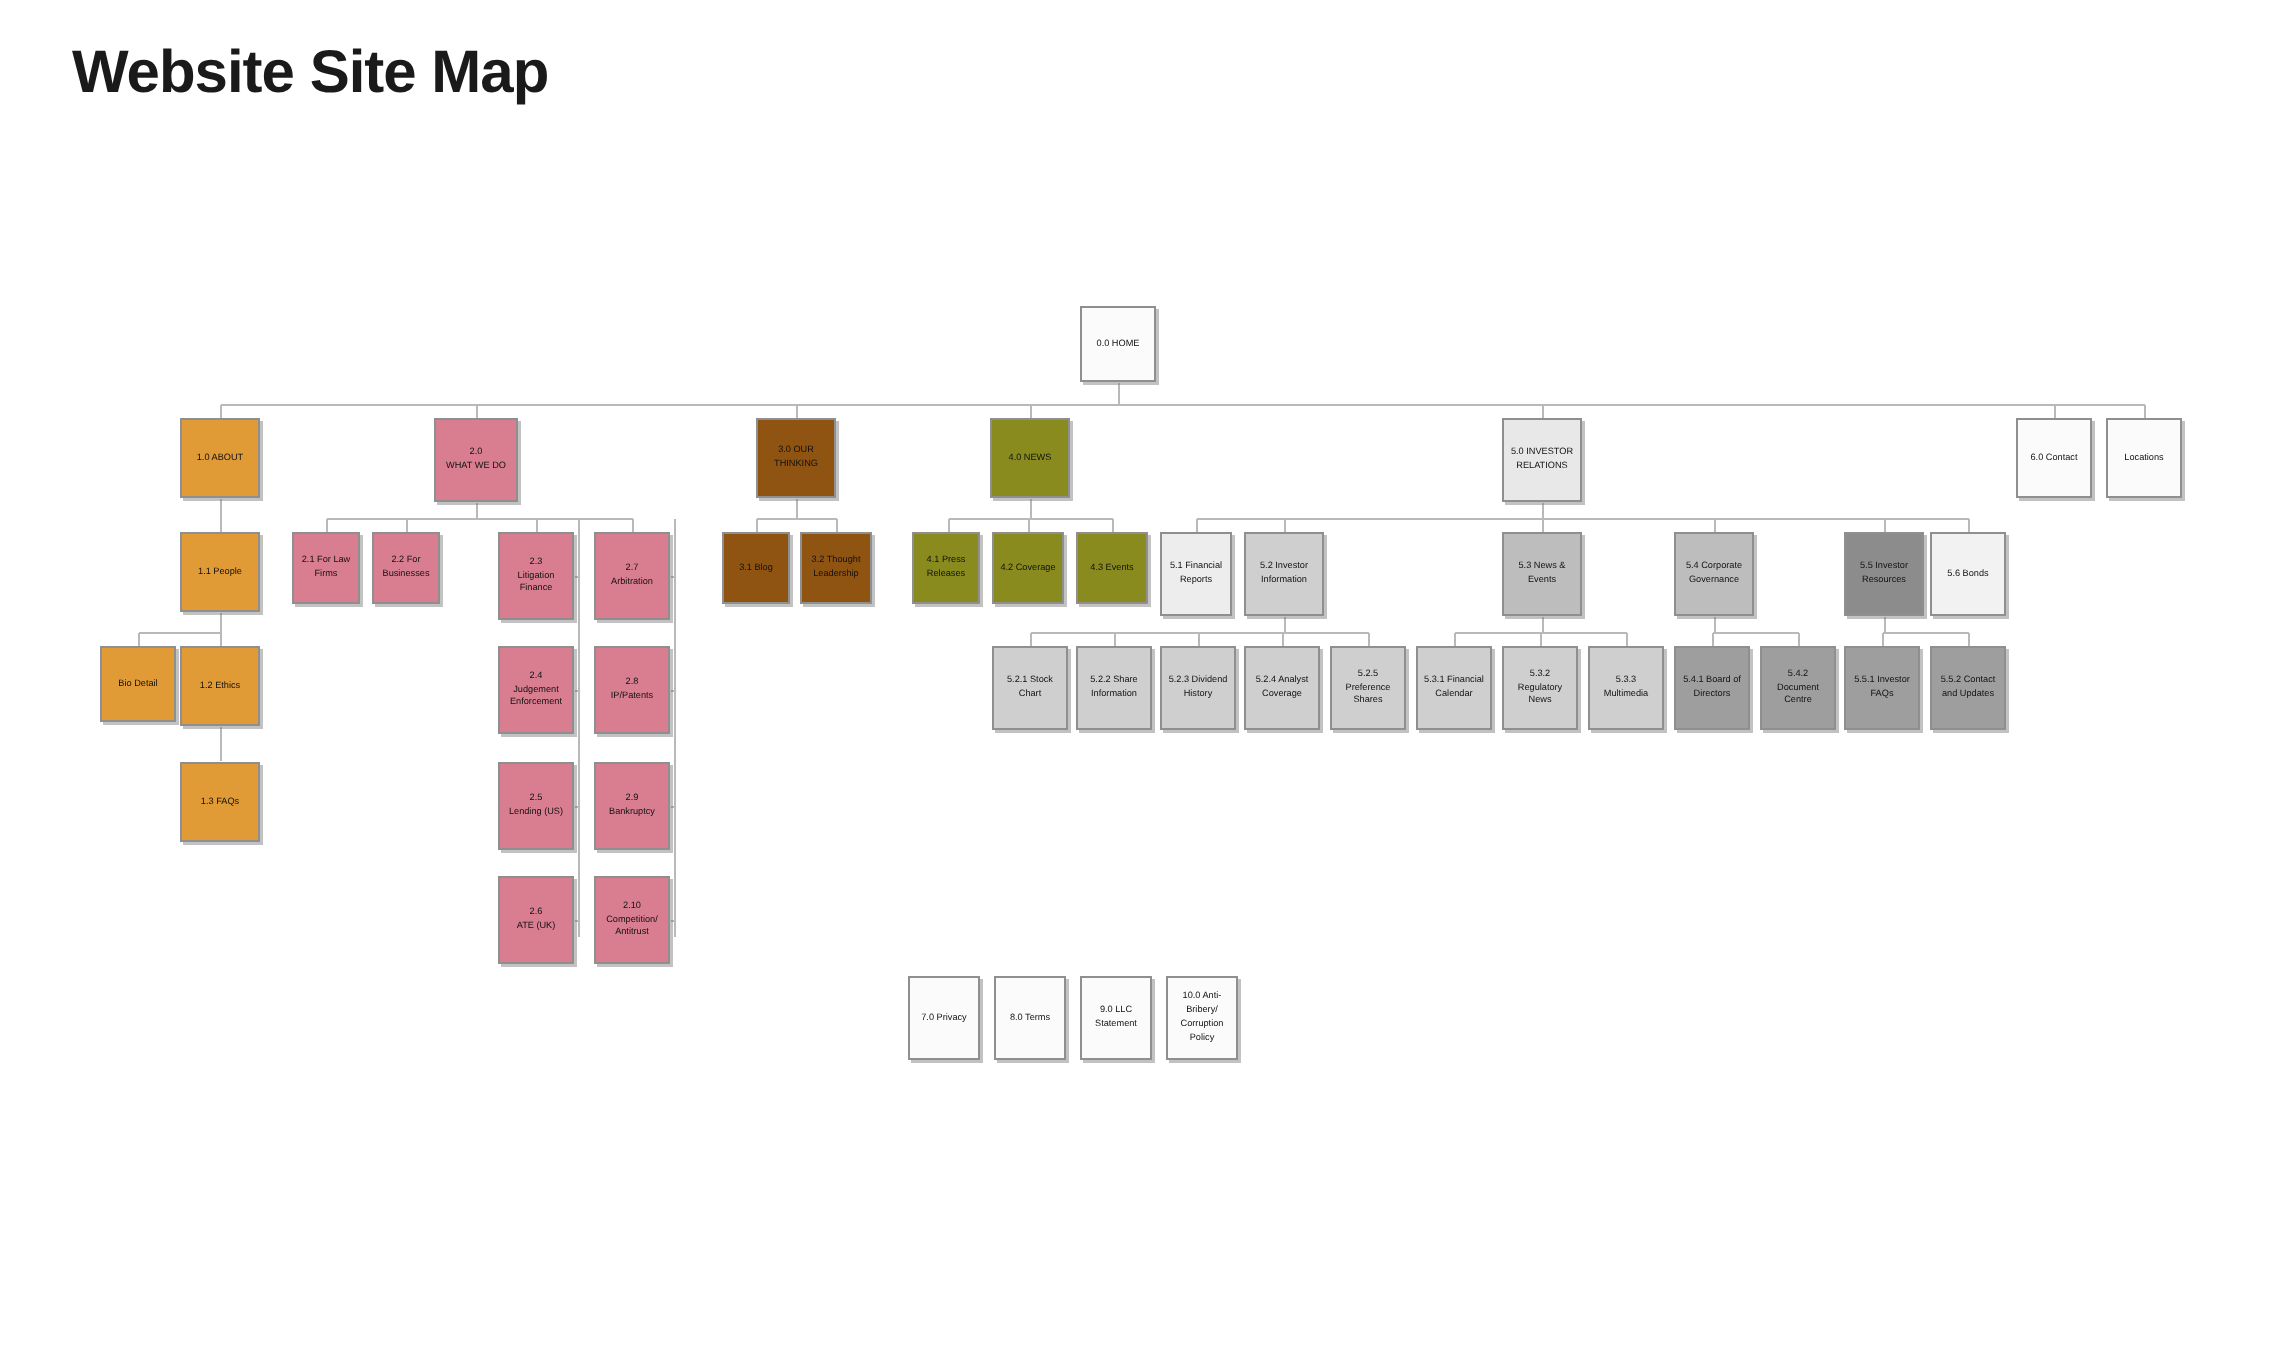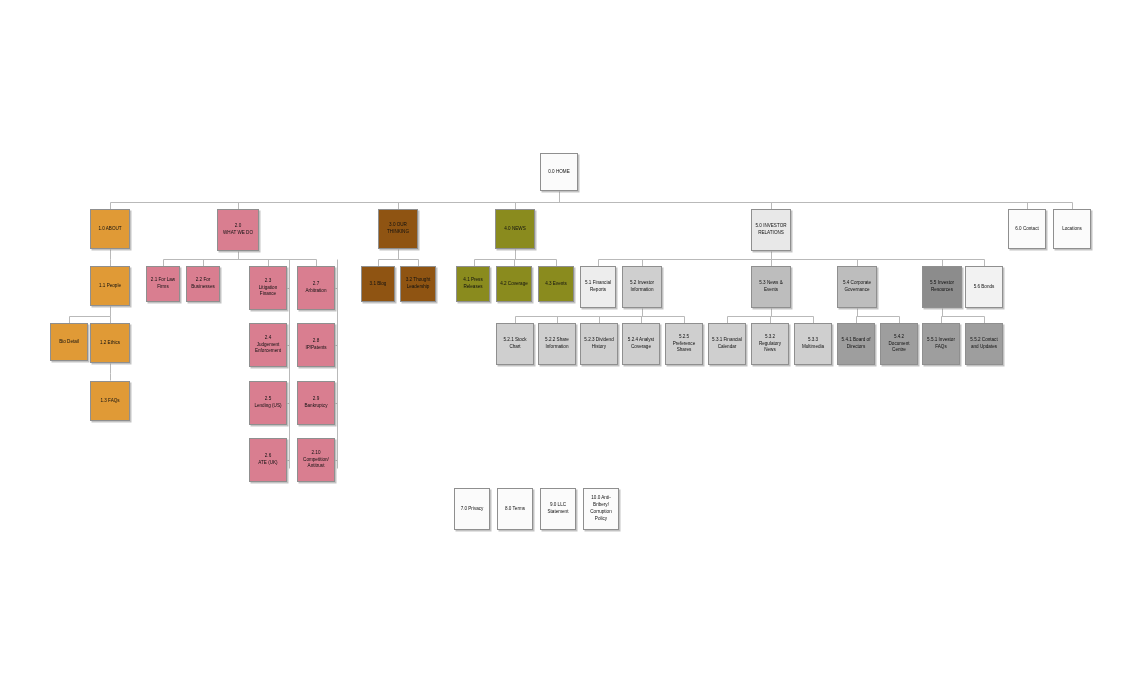--- a/index.html
+++ b/index.html
@@ -59,20 +59,21 @@
     display: block;
     width: 100%;
     word-wrap: break-word;
   }
 </style>
 </head>
 <body>
 
 <div id="canvas">
 
+  <div id="page-title">Website Site Map</div>
 
   <svg id="lines" viewBox="0 0 1140 680" width="1140" height="680">
       <line x1="559.5" y1="191.5" x2="559.5" y2="202.5" stroke="#B9B9B9" stroke-width="1"></line>
       <line x1="110.5" y1="202.5" x2="1072.5" y2="202.5" stroke="#B9B9B9" stroke-width="1"></line>
       <line x1="110.5" y1="202.5" x2="110.5" y2="209.5" stroke="#B9B9B9" stroke-width="1"></line>
       <line x1="238.5" y1="202.5" x2="238.5" y2="209.5" stroke="#B9B9B9" stroke-width="1"></line>
       <line x1="398.5" y1="202.5" x2="398.5" y2="209.5" stroke="#B9B9B9" stroke-width="1"></line>
       <line x1="515.5" y1="202.5" x2="515.5" y2="209.5" stroke="#B9B9B9" stroke-width="1"></line>
       <line x1="771.5" y1="202.5" x2="771.5" y2="209.5" stroke="#B9B9B9" stroke-width="1"></line>
       <line x1="1027.5" y1="202.5" x2="1027.5" y2="209.5" stroke="#B9B9B9" stroke-width="1"></line>

